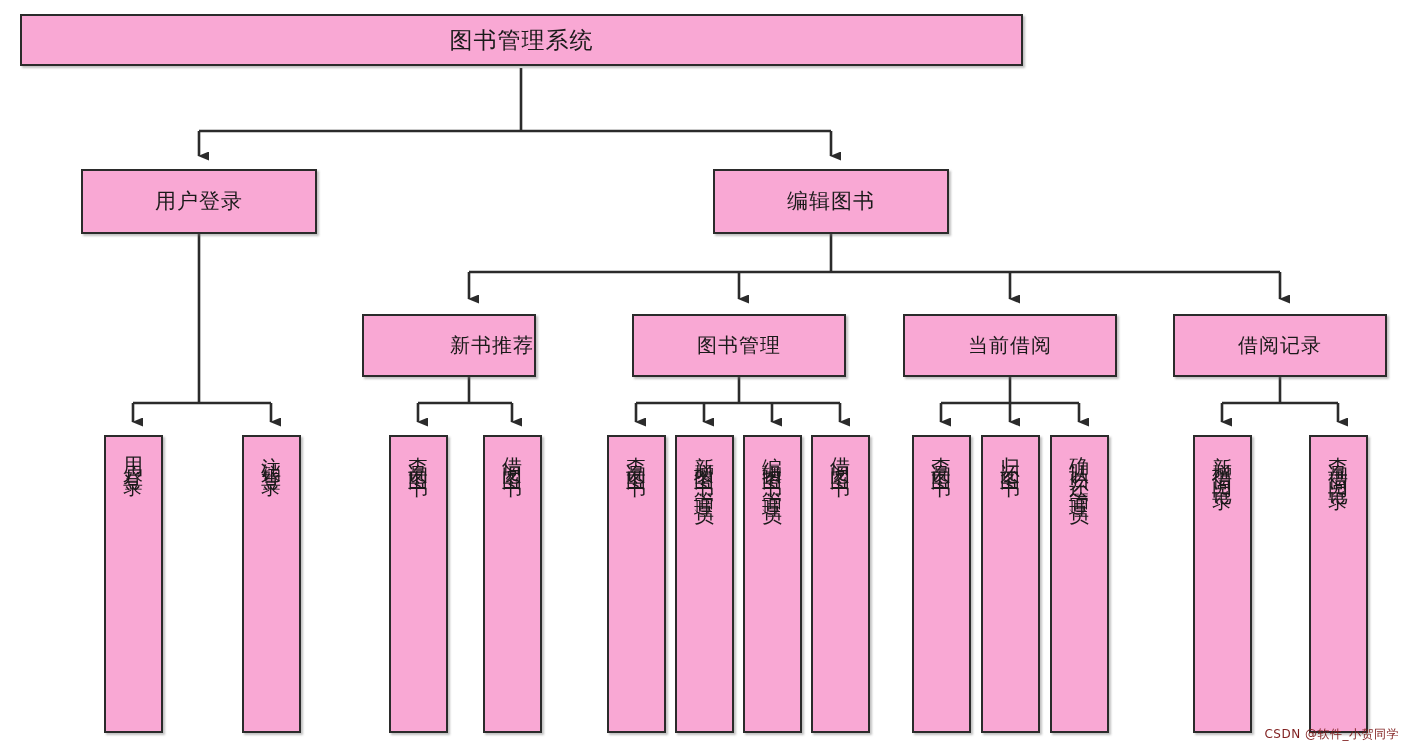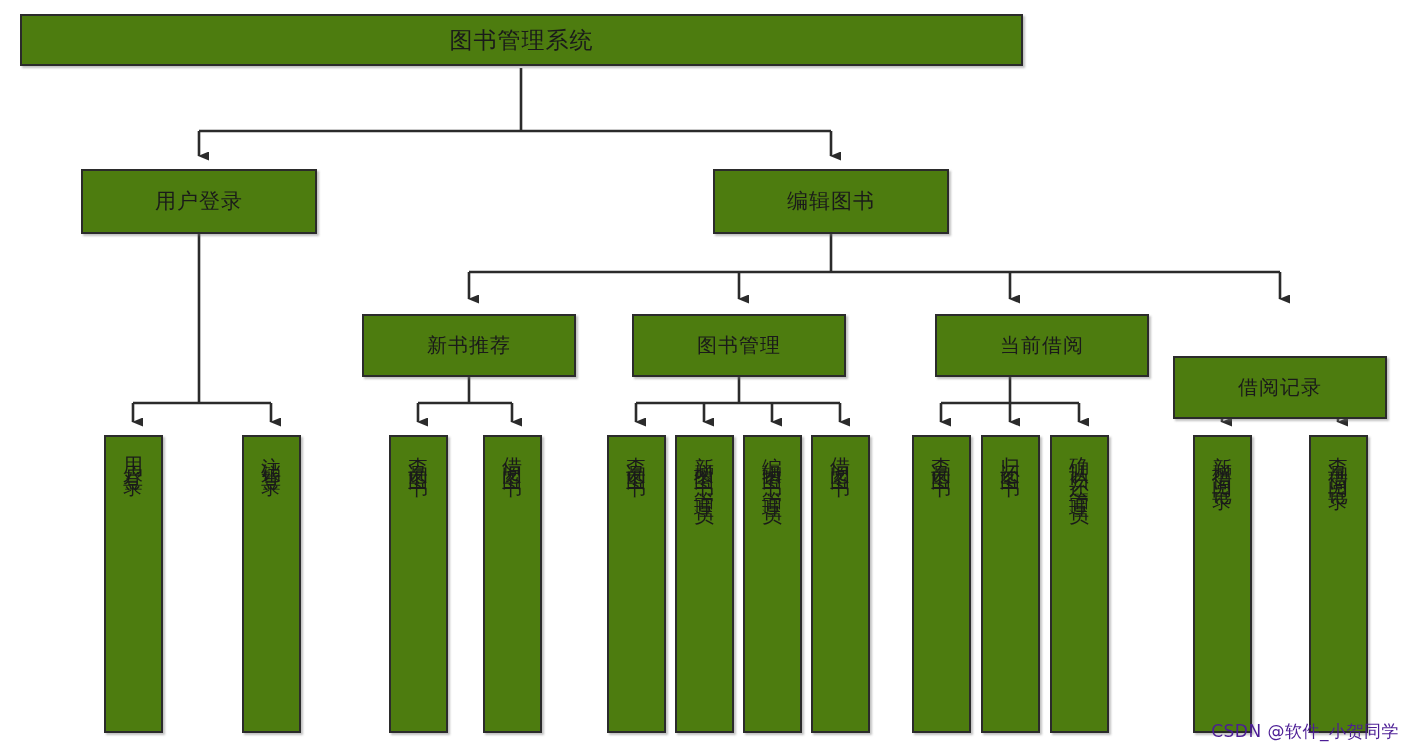--- a/index.html
+++ b/index.html
@@ -24,21 +24,21 @@
     position: absolute;
     left: 0;
     top: 0;
     width: 1405px;
     height: 747px;
     display: block;
   }
   .node-box {
     position: absolute;
     box-sizing: border-box;
-    background: #4d7c0f;
+    background: #f9a8d4;
     border: 2px solid #2b2b2b;
     box-shadow: 2px 2px 2px rgba(120,120,120,0.45);
     display: flex;
     align-items: center;
     justify-content: center;
     overflow: hidden;
   }
   .node-label {
     color: #1a1a1a;
     font-family: "DejaVu Sans", "Liberation Sans", sans-serif;
@@ -57,22 +57,22 @@
     writing-mode: vertical-rl;
     text-orientation: upright;
     font-size: 20px;
     letter-spacing: 7px;
     line-height: 1;
   }
   .watermark {
     position: absolute;
     right: 6px;
     bottom: 4px;
-    font-size: 17px;
-    color: #4c1d95;
+    font-size: 12px;
+    color: #7f1d1d;
     font-family: "DejaVu Sans", "Liberation Sans", sans-serif;
     white-space: nowrap;
     letter-spacing: 0.5px;
     pointer-events: none;
   }
 </style>
 </head>
 <body>
 
 <div id="diagram-root">
@@ -146,30 +146,30 @@
     <span class="node-label">图书管理系统</span>
   </div>
 
   <div class="node-box level-1" style="left:81px; top:169px; width:236px; height:65px;">
     <span class="node-label">用户登录</span>
   </div>
   <div class="node-box level-1" style="left:713px; top:169px; width:236px; height:65px;">
     <span class="node-label">编辑图书</span>
   </div>
 
-  <div class="node-box level-2" style="left:362px; top:314px; width:214px; height:63px;">
+  <div class="node-box level-2" style="left:362px; top:314px; width:174px; height:63px;justify-content:flex-end;">
     <span class="node-label">新书推荐</span>
   </div>
   <div class="node-box level-2" style="left:632px; top:314px; width:214px; height:63px;">
     <span class="node-label">图书管理</span>
   </div>
-  <div class="node-box level-2" style="left:903px; top:314px; width:214px; height:63px;margin-left:32px;">
+  <div class="node-box level-2" style="left:903px; top:314px; width:214px; height:63px;">
     <span class="node-label">当前借阅</span>
   </div>
-  <div class="node-box level-2" style="left:1173px; top:314px; width:214px; height:63px;margin-top:42px;">
+  <div class="node-box level-2" style="left:1173px; top:314px; width:214px; height:63px;">
     <span class="node-label">借阅记录</span>
   </div>
 
   <div class="node-box leaf" style="left:104px; top:435px; width:59px; height:298px;">
     <span class="node-label">用户登录</span>
   </div>
   <div class="node-box leaf" style="left:242px; top:435px; width:59px; height:298px;">
     <span class="node-label">注销登录</span>
   </div>
 

